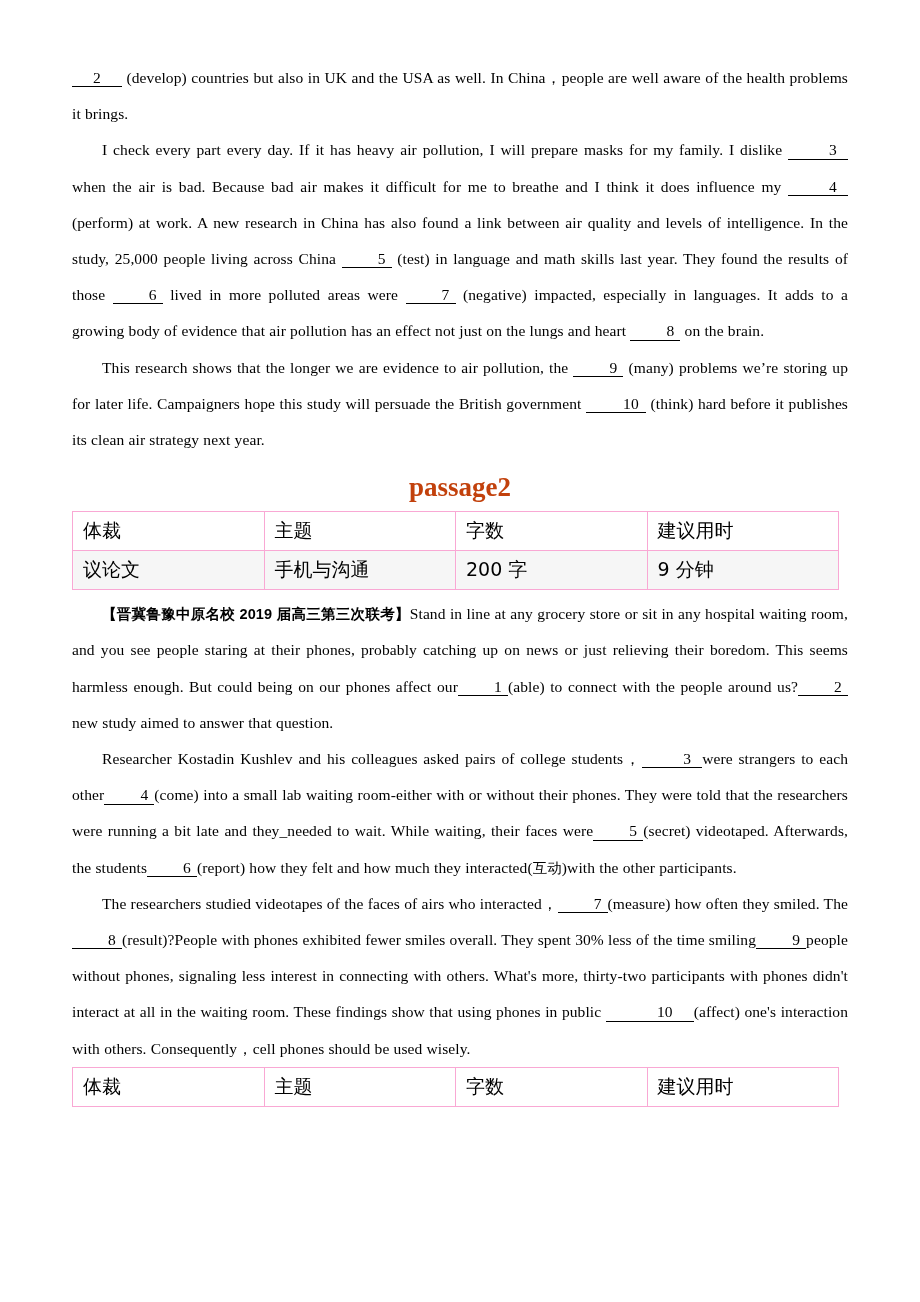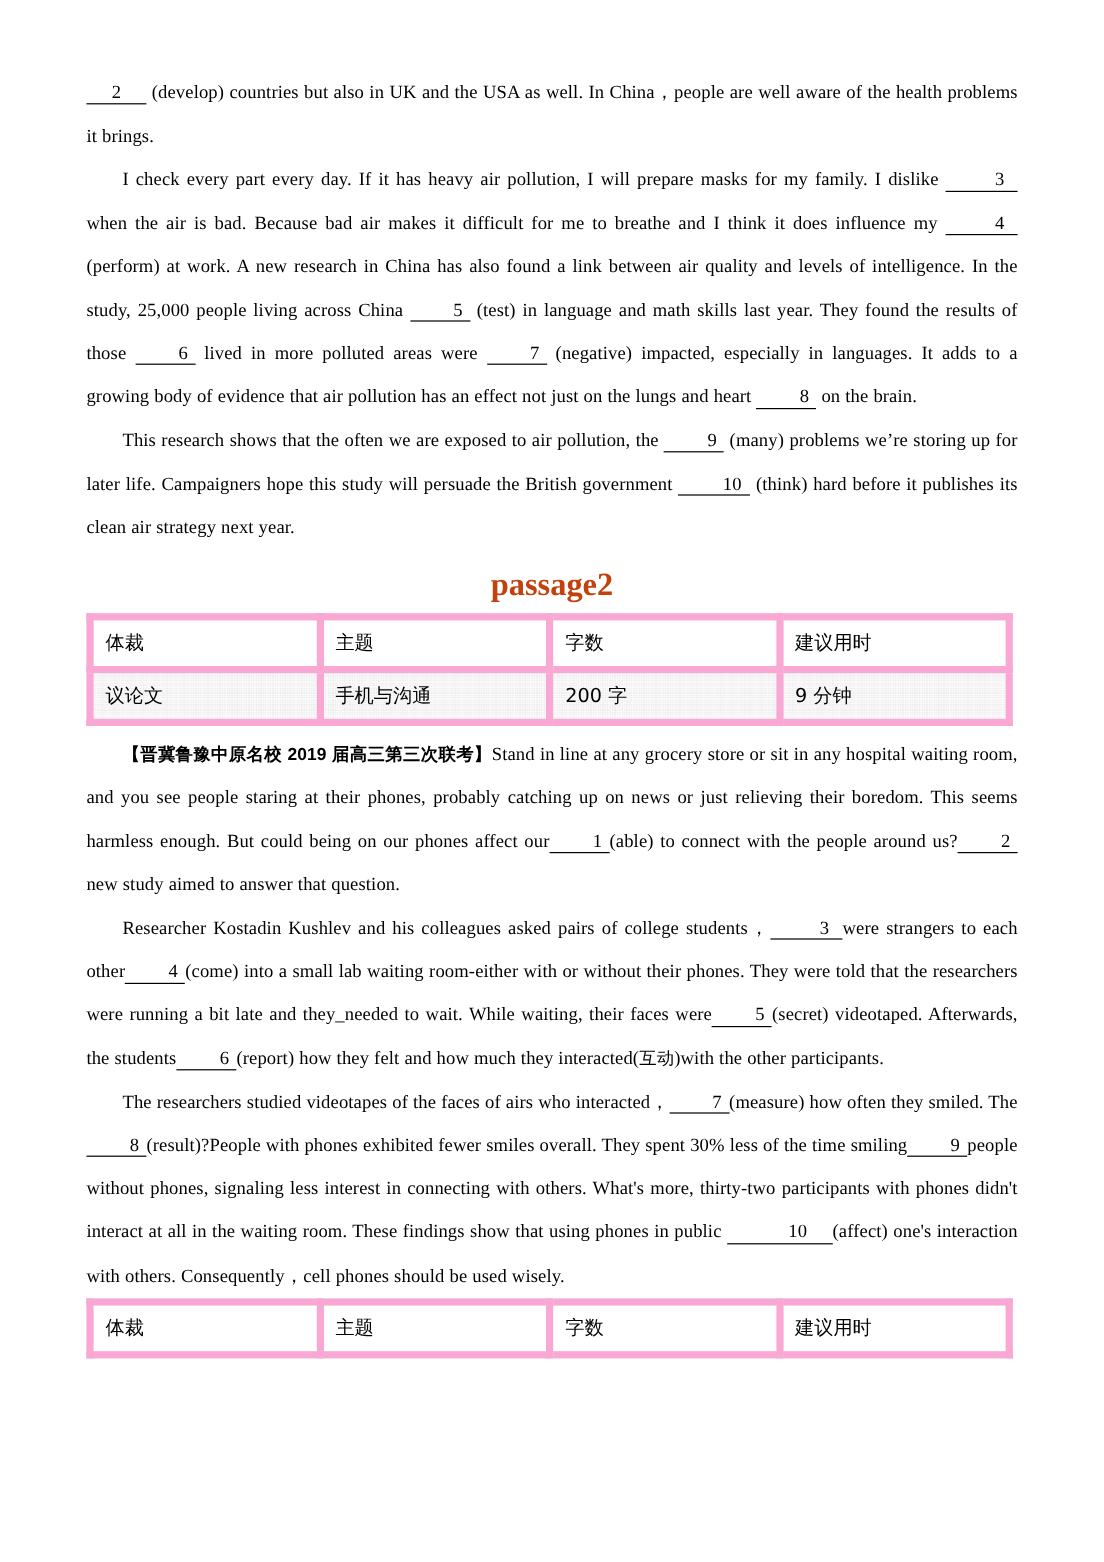--- a/index.html
+++ b/index.html
@@ -78,25 +78,25 @@
 
   
   table.info {
     border-collapse: collapse;
     width: 766px;
     margin: 0 0 6px 0;
     table-layout: fixed;
   }
   table.info col { width: 191.5px; }
   table.info td {
-    border: 6px solid #f9a8d4;
+    border: 1px solid #f9a8d4;
     height: 38px;
     padding: 0 10px;
     font-family: "DejaVu Sans", "Liberation Sans", sans-serif;
-    font-size: 16px;
+    font-size: 19px;
     color: #000;
     vertical-align: middle;
     line-height: 1.25;
   }
   table.info tr.head td {
     background: #ffffff;
   }
   table.info tr.body td {
     background-color: #ededed;
     background-image:
@@ -107,21 +107,21 @@
 </head>
 <body>
 
 <div class="page">
   <div class="content">
 
     <p class="para"><span class="blank w-md">2</span><span> (develop) countries but also in UK and the USA as well. In China，people are well aware of the health problems it brings.</span></p>
 
     <p class="para indent"><span>I check every part every day. If it has heavy air pollution, I will prepare masks for my family. I dislike </span><span class="blank w-lg">3</span><span> when the air is bad. Because bad air makes it difficult for me to breathe and I think it does influence my </span><span class="blank w-lg">4</span><span> (perform) at work. A new research in China has also found a link between air quality and levels of intelligence. In the study, 25,000 people living across China </span><span class="blank w-md">5</span><span> (test) in language and math skills last year. They found the results of those </span><span class="blank w-md">6</span><span> lived in more polluted areas were </span><span class="blank w-md">7</span><span> (negative) impacted, especially in languages. It adds to a growing body of evidence that air pollution has an effect not just on the lungs and heart </span><span class="blank w-md">8</span><span> on the brain.</span></p>
 
-    <p class="para indent"><span>This research shows that the often we are exposed to air pollution, the </span><span class="blank w-md">9</span><span> (many) problems we’re storing up for later life. Campaigners hope this study will persuade the British government </span><span class="blank w-lg">10</span><span> (think) hard before it publishes its clean air strategy next year.</span></p>
+    <p class="para indent"><span>This research shows that the longer we are evidence to air pollution, the </span><span class="blank w-md">9</span><span> (many) problems we’re storing up for later life. Campaigners hope this study will persuade the British government </span><span class="blank w-lg">10</span><span> (think) hard before it publishes its clean air strategy next year.</span></p>
 
     <h2 class="passage-title" style="color:#c2410c">passage2</h2>
 
     <table class="info">
       <colgroup>
           <col>
           <col>
           <col>
           <col>
         </colgroup>

